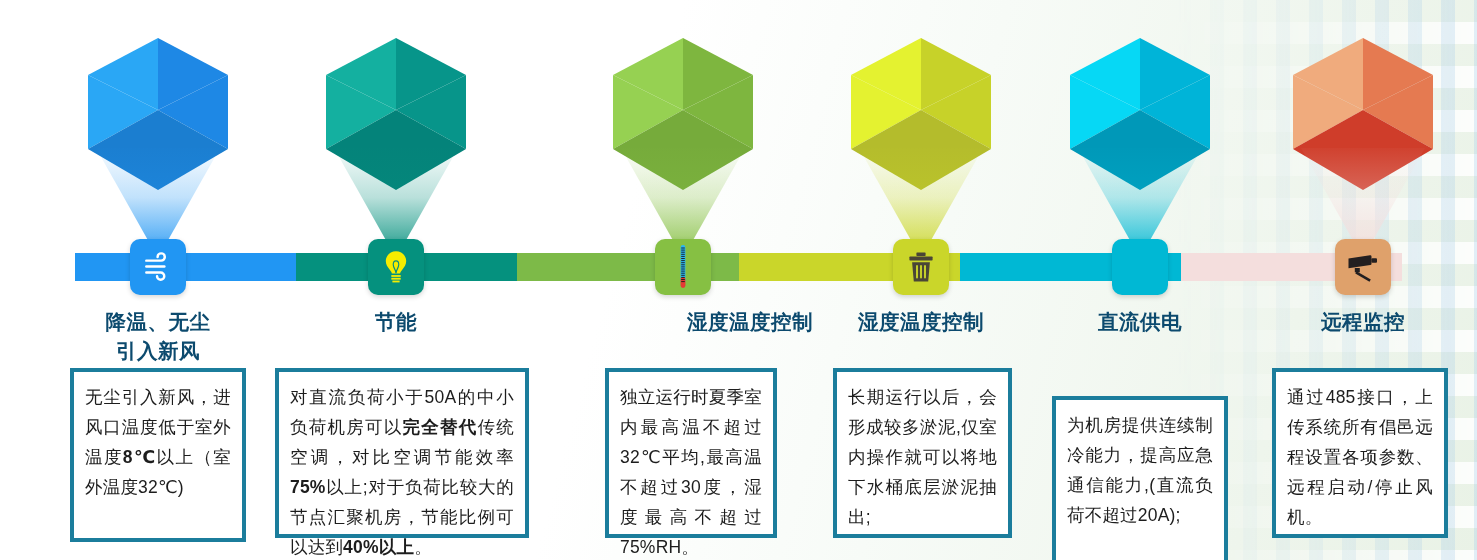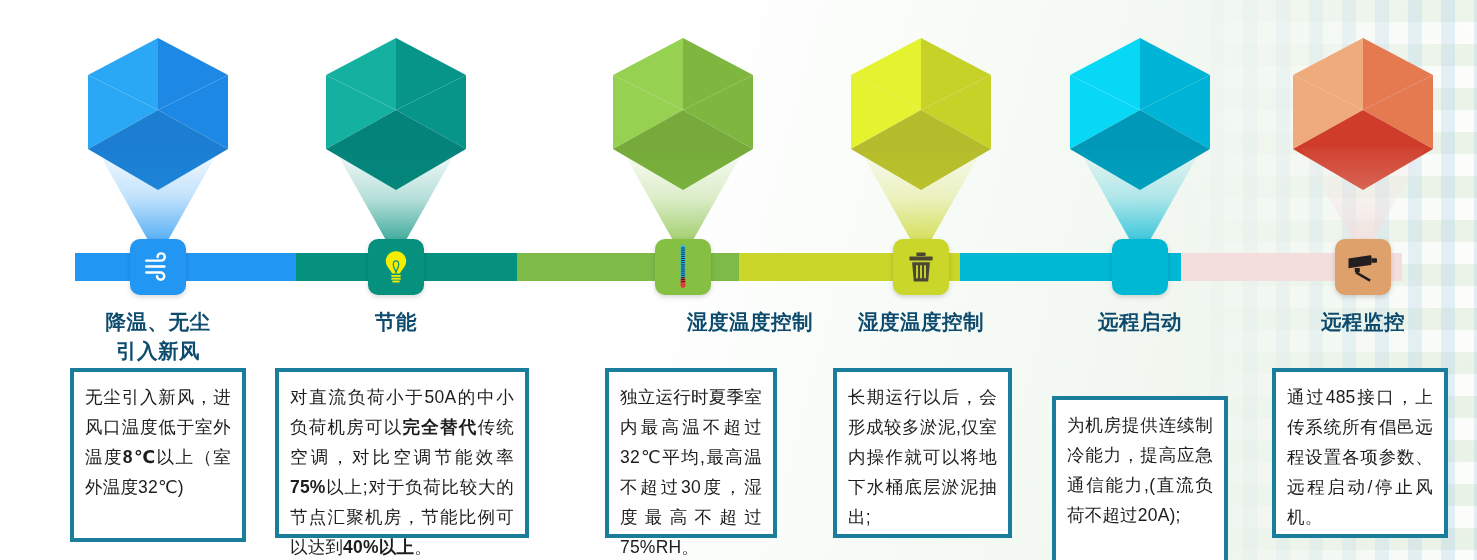--- a/index.html
+++ b/index.html
@@ -320,21 +320,21 @@
               <stop offset="0%" stop-color="#00b8d4" stop-opacity="0.95"></stop>
               <stop offset="55%" stop-color="#00b8d4" stop-opacity="0.28"></stop>
               <stop offset="100%" stop-color="#00b8d4" stop-opacity="0.03"></stop>
             </linearGradient>
           </defs>
           <polygon points="4,0 128,0 66,110" fill="url(#bg4)"></polygon>
         </svg></div>
       <div class="icon-tile" style="left: 1140px; top: 239px; background: rgb(0, 184, 212);">
         <span></span>
       </div>
-      <div class="col-heading" style="left: 1140px;">远程启动</div>
+      <div class="col-heading" style="left: 1140px;">直流供电</div>
       <div class="desc-box" style="left: 1052px; width: 176px; height: 170px; margin-top: 28px;">
         <div class="desc-text">为机房提供连续制冷能力，提高应急通信能力,(直流负荷不超过20A);</div>
       </div>
     </div>
     <div class="column" style="left: 0px;">
       <div class="cube-wrap" style="left: 1363px; top: 34px;">
         <svg class="cube" width="146" height="160" viewBox="0 0 146 160" aria-hidden="true">
           <polygon points="3,41 73,4 73,76" fill="#f0ab7d"></polygon>
           <polygon points="73,4 143,41 73,76" fill="#e57a51"></polygon>
           <polygon points="3,41 73,76 3,115" fill="#f0ab7d"></polygon>

